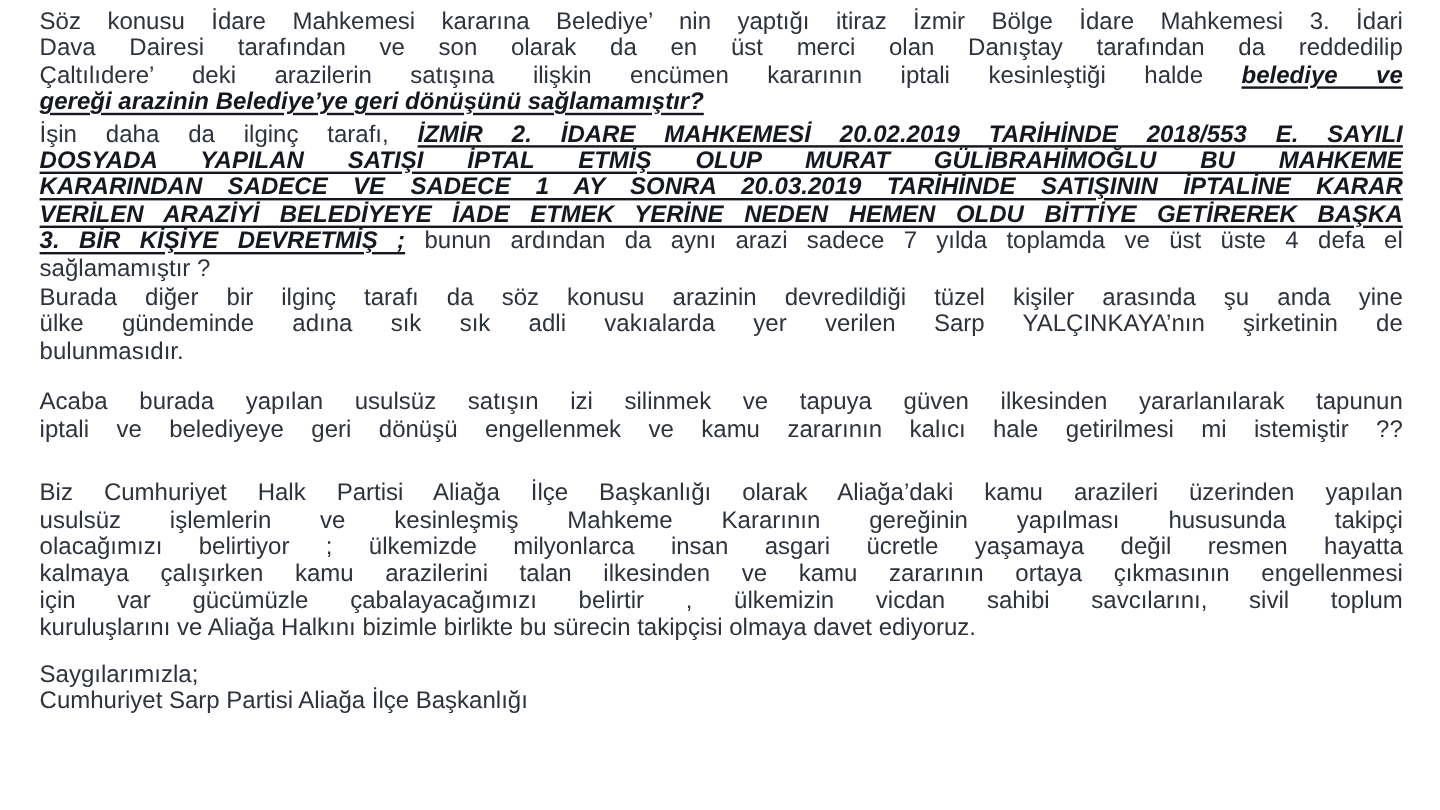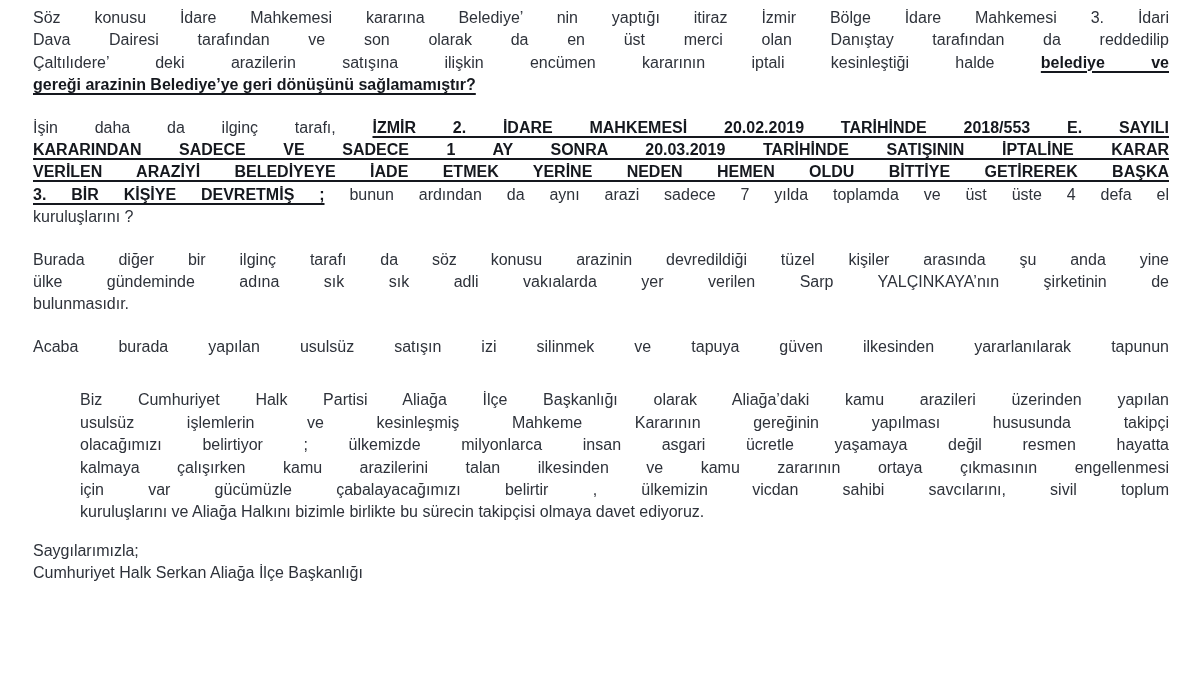--- a/index.html
+++ b/index.html
@@ -17,44 +17,45 @@
   .page {
     position: relative;
     width: 1200px; height: 675px;
     background: var(--background);
     font-family: "Liberation Sans", sans-serif;
     color: var(--text);
   }
   .content {
     position: absolute;
     left: 33px; right: 31px; top: 7px;
-    font-size: 16px;
+    font-size: 20px;
     line-height: 22.4px;
   }
   .paragraph { margin: 0; }
   .para-1 { margin-top: 0; }
-  .para-2 { margin-top: 20px; }
-  .para-3 { margin-top: 20px; }
+  .para-2 { margin-top: 4px; }
+  .para-3 { margin-top: 2px; }
   .para-4 { margin-top: 20px; }
-  .para-5 { margin-top: 31px; margin-left: 47px; }
+  .para-5 { margin-top: 31px; }
   .line {
     text-align: justify;
     text-align-last: justify;
   }
   .line.last {
     text-align-last: left;
   }
   .run { font-weight: 400; }
   .run.bu {
     font-weight: 700;
     color: var(--emphasis);
     text-decoration: underline;
     text-decoration-thickness: 2px;
     text-underline-offset: 3px;
     text-decoration-color: var(--emphasis);
+    font-style: italic;
   }
   .closing {
     margin-top: 16px;
     text-align: right;
   }
   .closing .closing-line {
     text-align: left;
   }
 </style>
 </head>
@@ -64,39 +65,41 @@
   <div class="content">
 
     <div class="paragraph para-1">
         <div class="line"><span class="run">Söz konusu İdare Mahkemesi kararına Belediye’ nin yaptığı itiraz İzmir Bölge İdare Mahkemesi 3. İdari</span></div>
         <div class="line"><span class="run">Dava Dairesi tarafından ve son olarak da en üst merci olan Danıştay tarafından da reddedilip</span></div>
         <div class="line"><span class="run">Çaltılıdere’ deki arazilerin satışına ilişkin encümen kararının iptali kesinleştiği halde </span><span class="run bu">belediye ve</span></div>
         <div class="line last"><span class="run bu">gereği arazinin Belediye’ye geri dönüşünü sağlamamıştır?</span></div>
       </div>
       <div class="paragraph para-2">
         <div class="line"><span class="run">İşin daha da ilginç tarafı, </span><span class="run bu">İZMİR 2. İDARE MAHKEMESİ 20.02.2019 TARİHİNDE 2018/553 E. SAYILI</span></div>
+        <div class="line"><span class="run bu">DOSYADA YAPILAN SATIŞI İPTAL ETMİŞ OLUP MURAT GÜLİBRAHİMOĞLU BU MAHKEME</span></div>
         <div class="line"><span class="run bu">KARARINDAN SADECE VE SADECE 1 AY SONRA 20.03.2019 TARİHİNDE SATIŞININ İPTALİNE KARAR</span></div>
         <div class="line"><span class="run bu">VERİLEN ARAZİYİ BELEDİYEYE İADE ETMEK YERİNE NEDEN HEMEN OLDU BİTTİYE GETİREREK BAŞKA</span></div>
         <div class="line"><span class="run bu">3. BİR KİŞİYE DEVRETMİŞ ;</span><span class="run"> bunun ardından da aynı arazi sadece 7 yılda toplamda ve üst üste 4 defa el</span></div>
-        <div class="line last"><span class="run">kuruluşlarını ?</span></div>
+        <div class="line last"><span class="run">sağlamamıştır ?</span></div>
       </div>
       <div class="paragraph para-3">
         <div class="line"><span class="run">Burada diğer bir ilginç tarafı da söz konusu arazinin devredildiği tüzel kişiler arasında şu anda yine</span></div>
         <div class="line"><span class="run">ülke gündeminde adına sık sık adli vakıalarda yer verilen Sarp YALÇINKAYA’nın şirketinin de</span></div>
         <div class="line last"><span class="run">bulunmasıdır.</span></div>
       </div>
       <div class="paragraph para-4">
         <div class="line"><span class="run">Acaba burada yapılan usulsüz satışın izi silinmek ve tapuya güven ilkesinden yararlanılarak tapunun</span></div>
+        <div class="line"><span class="run">iptali ve belediyeye geri dönüşü engellenmek ve kamu zararının kalıcı hale getirilmesi mi istemiştir ??</span></div>
       </div>
       <div class="paragraph para-5">
         <div class="line"><span class="run">Biz Cumhuriyet Halk Partisi Aliağa İlçe Başkanlığı olarak Aliağa’daki kamu arazileri üzerinden yapılan</span></div>
         <div class="line"><span class="run">usulsüz işlemlerin ve kesinleşmiş Mahkeme Kararının gereğinin yapılması hususunda takipçi</span></div>
         <div class="line"><span class="run">olacağımızı belirtiyor ; ülkemizde milyonlarca insan asgari ücretle yaşamaya değil resmen hayatta</span></div>
         <div class="line"><span class="run">kalmaya çalışırken kamu arazilerini talan ilkesinden ve kamu zararının ortaya çıkmasının engellenmesi</span></div>
         <div class="line"><span class="run">için var gücümüzle çabalayacağımızı belirtir , ülkemizin vicdan sahibi savcılarını, sivil toplum</span></div>
         <div class="line last"><span class="run">kuruluşlarını ve Aliağa Halkını bizimle birlikte bu sürecin takipçisi olmaya davet ediyoruz.</span></div>
       </div>
       <div class="closing">
       <div class="closing-line">Saygılarımızla;</div>
-      <div class="closing-line">Cumhuriyet Halk Serkan Aliağa İlçe Başkanlığı</div>
+      <div class="closing-line">Cumhuriyet Sarp Partisi Aliağa İlçe Başkanlığı</div>
     </div>
   </div>
 </div>
 
 </body></html>

